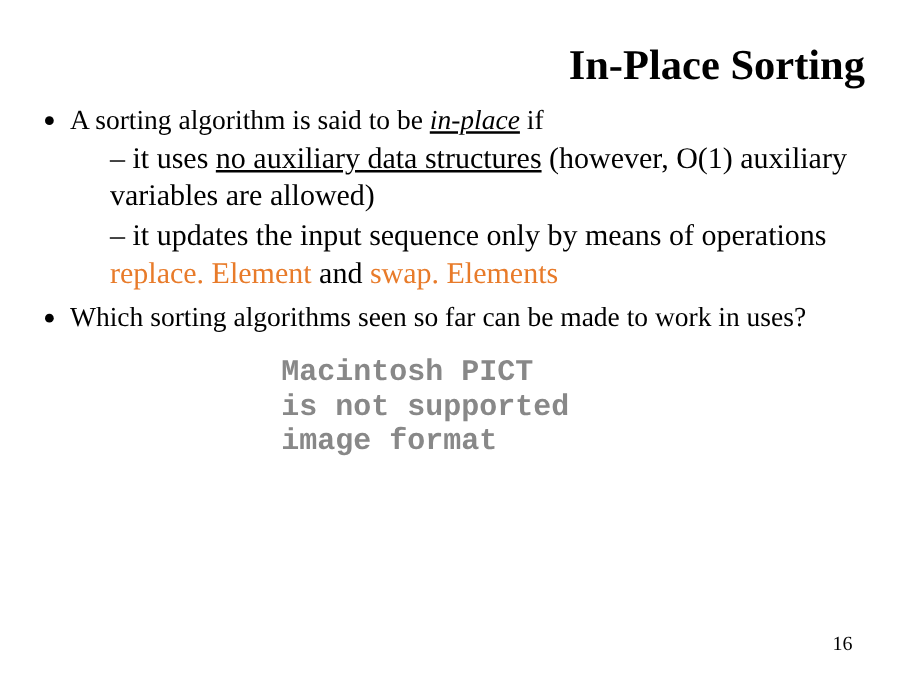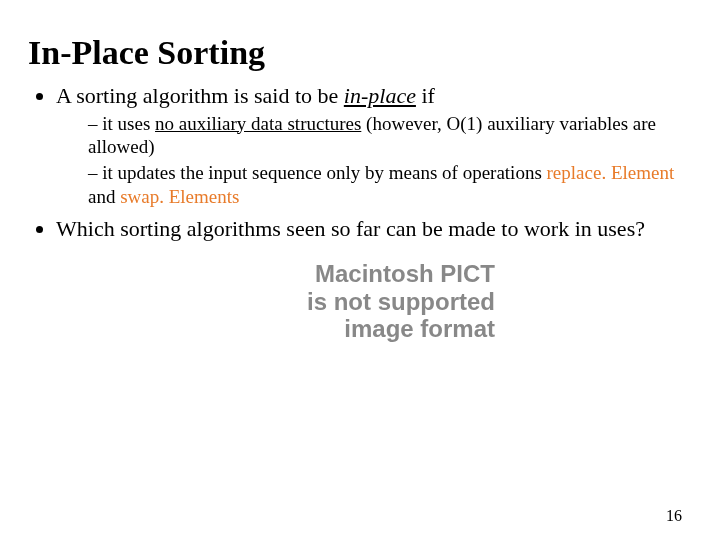--- a/index.html
+++ b/index.html
@@ -13,41 +13,41 @@
     overflow: hidden;
   }
   .slide {
     position: relative;
     width: 720px;
     height: 540px;
     box-sizing: border-box;
     padding: 20px 28px 20px 28px;
   }
   .title {
-    text-align: left;
+    text-align: right;
     font-size: 34px;
     font-weight: bold;
     margin-top: 14px;
     margin-bottom: 10px;
   }
   ul.level1 {
     list-style-type: disc;
     margin: 0;
     padding-left: 28px;
     font-size: 22px;
     line-height: 1.25;
   }
   ul.level1 > li {
     margin-bottom: 4px;
   }
   ul.level2 {
     list-style-type: none;
     margin: 2px 0 6px 0;
     padding-left: 32px;
-    font-size: 19px;
+    font-size: 24px;
     line-height: 1.25;
   }
   ul.level2 > li {
     margin-bottom: 2px;
   }
   ul.level2 > li::before {
     content: "–  ";
   }
   .italic-underline {
     font-style: italic;
@@ -55,22 +55,22 @@
   }
   .underline {
     text-decoration: underline;
   }
   .orange {
     color: #e87b2a;
   }
   .pict-box {
     margin: 18px auto 0 auto;
     width: 270px;
-    text-align: right;
-    font-family: Liberation Sans, sans-serif;
+    text-align: left;
+    font-family: Liberation Mono, monospace;
     font-weight: bold;
     color: #888888;
     font-size: 24px;
     line-height: 1.15;
   }
   .page-number {
     position: absolute;
     bottom: 15px;
     right: 38px;
     font-size: 16px;

